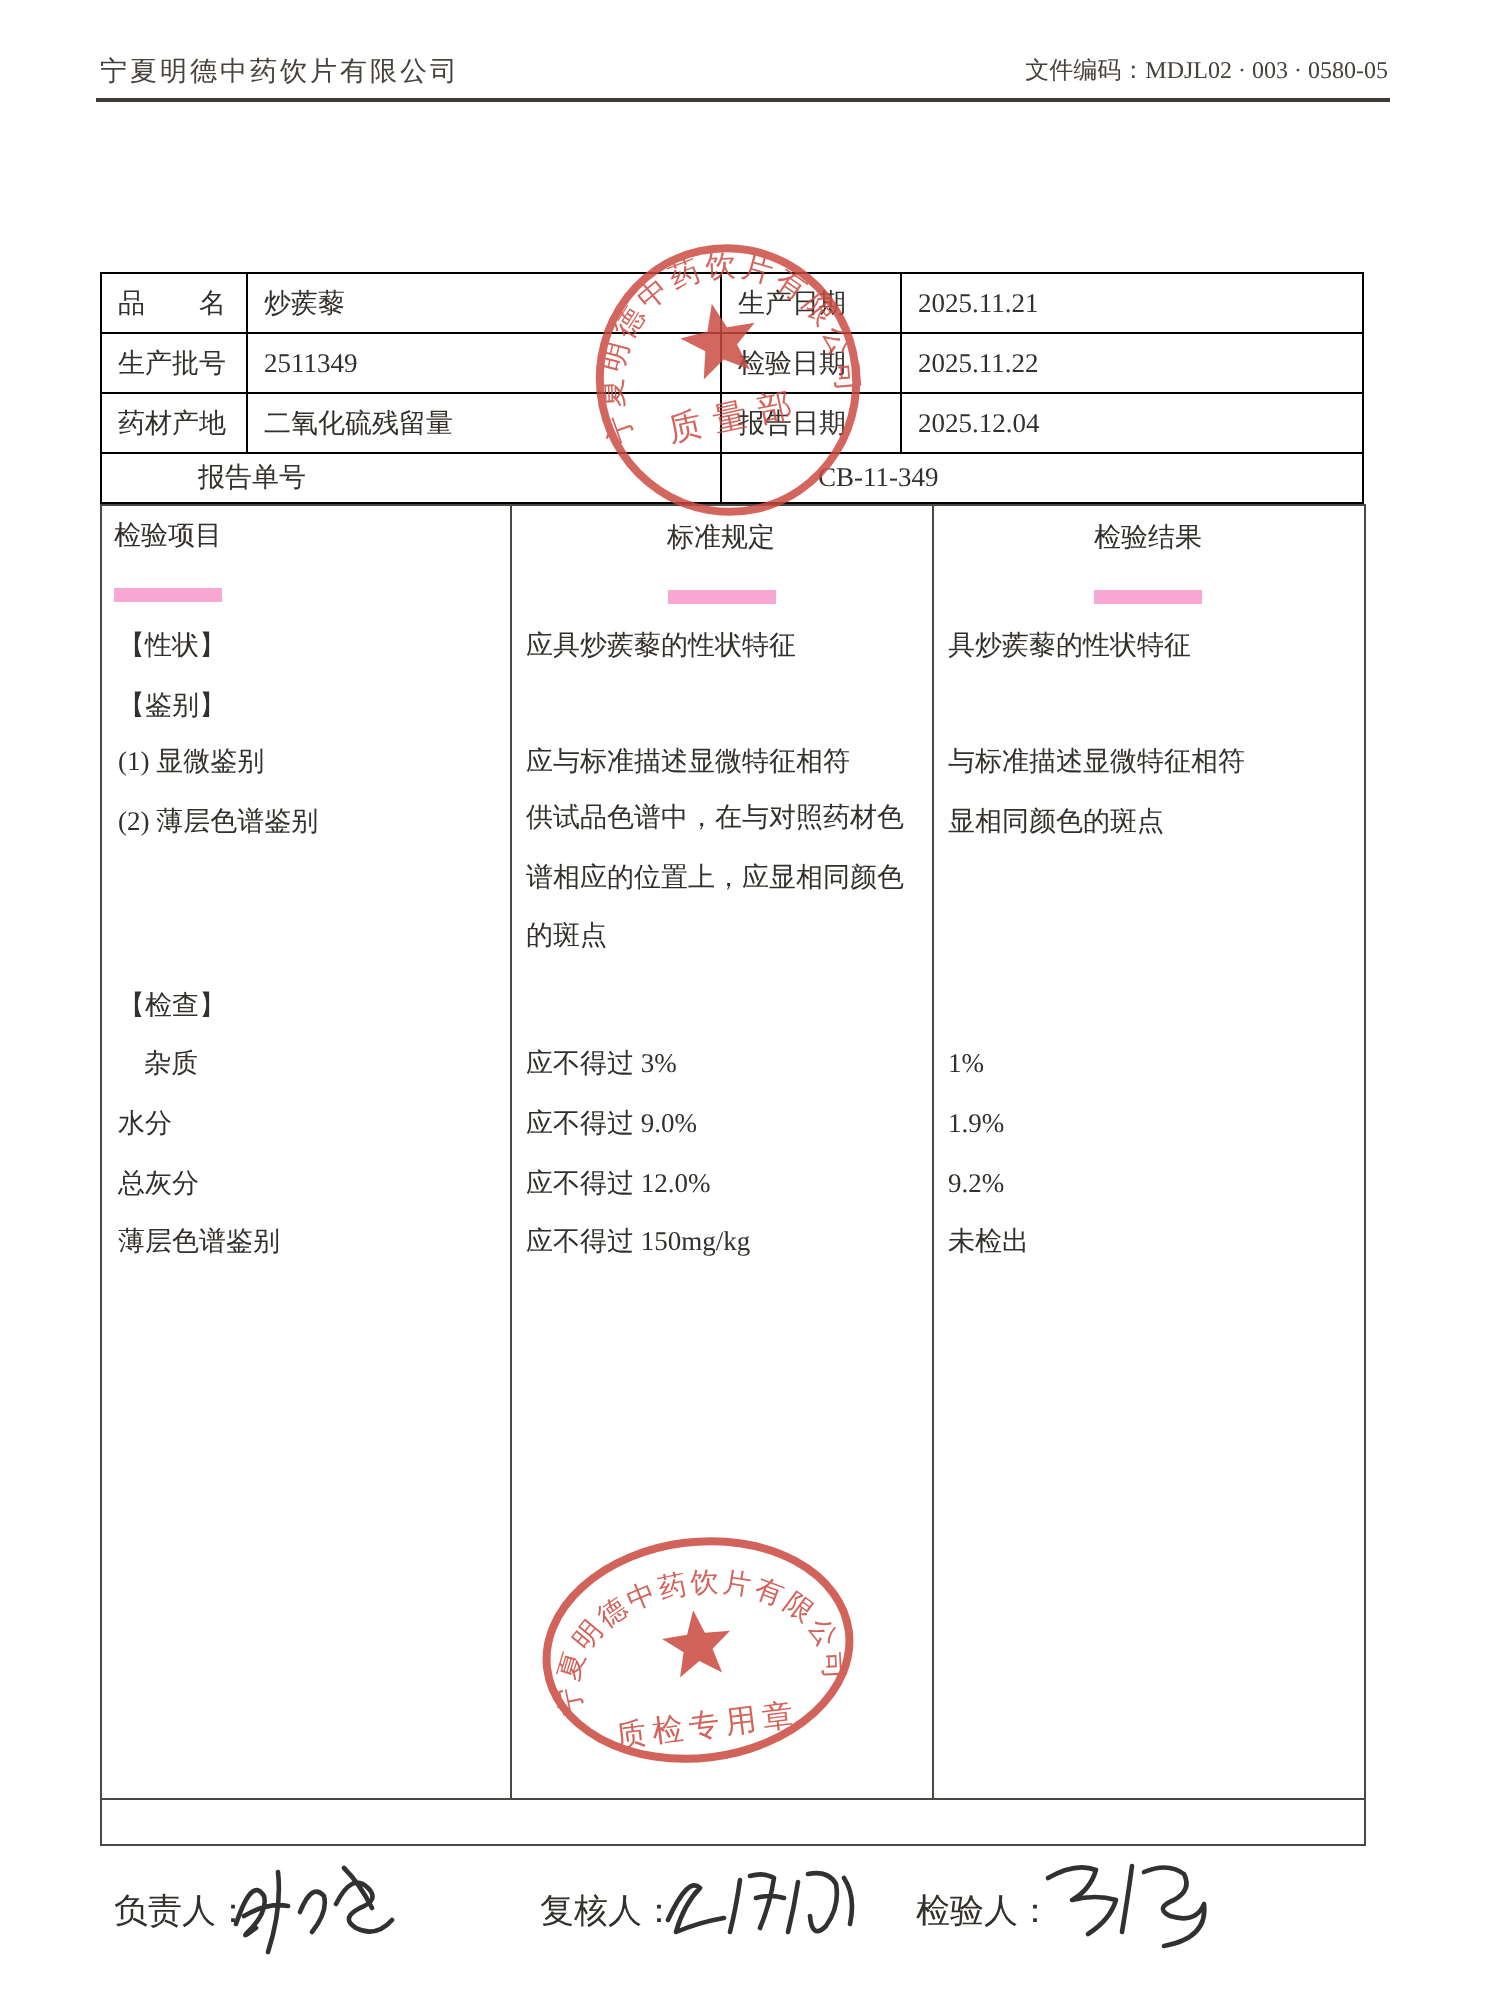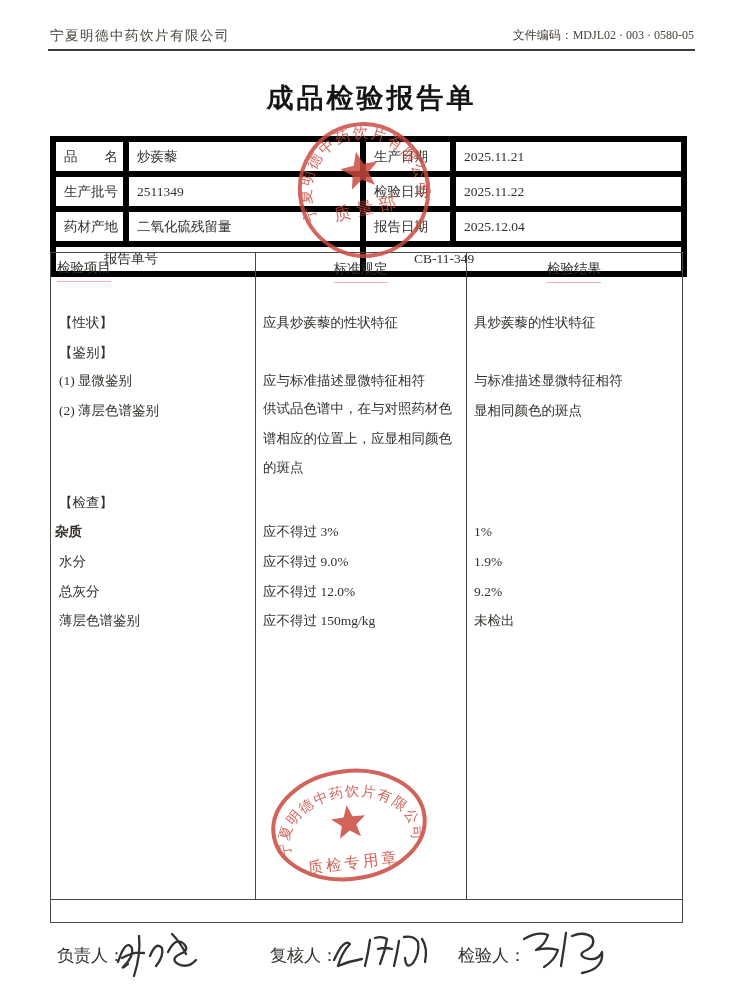--- a/index.html
+++ b/index.html
@@ -11,33 +11,33 @@
   .hdr-right{position:absolute;right:49px;top:27px;font-size:12px;color:#47423c;}
   .hdr-rule{position:absolute;left:48px;top:49px;width:647px;height:2px;background:#3f3b36;}
 
   
   .title{position:absolute;left:0;top:80px;width:100%;margin:0;text-align:center;
          font-size:27px;font-weight:bold;letter-spacing:3px;color:#171513;}
 
   
   table.info{position:absolute;left:50px;top:136px;width:631px;border-collapse:collapse;
              table-layout:fixed;font-size:13.5px;color:#33302c;}
-  table.info td{border:6px solid #000000;padding:0 8px;height:29px;overflow:hidden;white-space:nowrap;}
+  table.info td{border:1px solid #000000;padding:0 8px;height:29px;overflow:hidden;white-space:nowrap;}
   table.info tr.r4 td{height:24px;padding-left:48px;}
 
   
   .t2{position:absolute;left:50px;top:252px;width:631px;height:669px;border:1px solid #4c4944;
       font-size:13.5px;color:#33302c;}
   .t2 .vline{position:absolute;top:0;width:1px;height:646px;background:#4c4944;}
   .t2 .v1{left:204px;} .t2 .v2{left:415px;}
   .t2 .hline{position:absolute;left:0;top:646px;width:631px;height:1px;background:#4c4944;}
   .c{position:absolute;white-space:nowrap;line-height:15px;}
   .h2c{position:absolute;left:204px;width:211px;text-align:center;}
   .h3c{position:absolute;left:415px;width:216px;text-align:center;}
-  .ul{border-bottom:1px solid #f9a8d4;padding-bottom:6px;font-family:Liberation Serif, serif;}
+  .ul{border-bottom:7px solid #f9a8d4;padding-bottom:19px;font-family:Liberation Serif, serif;}
   .wrap{position:absolute;left:212px;top:141px;width:198px;white-space:normal;line-height:29.5px;
         overflow-wrap:anywhere;}
   .conc{position:absolute;left:0;top:647px;width:631px;height:21px;line-height:21px;text-align:center;}
   .conc .lbl{font-weight:bold;}
 
   
   .stamp{position:absolute;}
   .stamp text{font-family:"Liberation Serif","DejaVu Serif",serif;}
 
   
@@ -47,21 +47,20 @@
 </style>
 </head>
 <body>
 
 <div class="page">
 
   <span class="hdr-left">宁夏明德中药饮片有限公司</span>
   <span class="hdr-right"><span>文件编码：</span><span>MDJL02 · 003 · 0580-05</span></span>
   <div class="hdr-rule"></div>
 
-  <h1 class="title">成品检验报告单</h1>
 
   <table class="info">
     <colgroup>
         <col style="width:73px">
         <col style="width:237px">
         <col style="width:90px">
         <col style="width:231px">
       </colgroup>
     <tbody>
         <tr>
@@ -96,21 +95,21 @@
 
     <div class="c" style="left:6px;top:7px;"><span class="ul">检验项目</span></div>
     <div class="h2c" style="top:7px;"><span class="ul">标准规定</span></div>
     <div class="h3c" style="top:7px;"><span class="ul">检验结果</span></div>
 
     <div class="c" style="left:8px;top:62px;">【性状】</div>
     <div class="c" style="left:8px;top:92px;">【鉴别】</div>
     <div class="c" style="left:8px;top:120px;">(1) 显微鉴别</div>
     <div class="c" style="left:8px;top:150px;">(2) 薄层色谱鉴别</div>
     <div class="c" style="left:8px;top:242px;">【检查】</div>
-    <div class="c" style="left:4px;top:271px;font-weight:bold;">杂质</div>
+    <div class="c" style="left:21px;top:271px;">杂质</div>
     <div class="c" style="left:8px;top:301px;">水分</div>
     <div class="c" style="left:8px;top:331px;">总灰分</div>
     <div class="c" style="left:8px;top:360px;">薄层色谱鉴别</div>
 
     <div class="c" style="left:212px;top:62px;">应具炒蒺藜的性状特征</div>
     <div class="c" style="left:212px;top:120px;">应与标准描述显微特征相符</div>
     <div class="wrap">供试品色谱中，在与对照药材色谱相应的位置上，应显相同颜色的斑点</div>
     <div class="c" style="left:212px;top:271px;">应不得过 3%</div>
     <div class="c" style="left:212px;top:301px;">应不得过 9.0%</div>
     <div class="c" style="left:212px;top:331px;">应不得过 12.0%</div>

